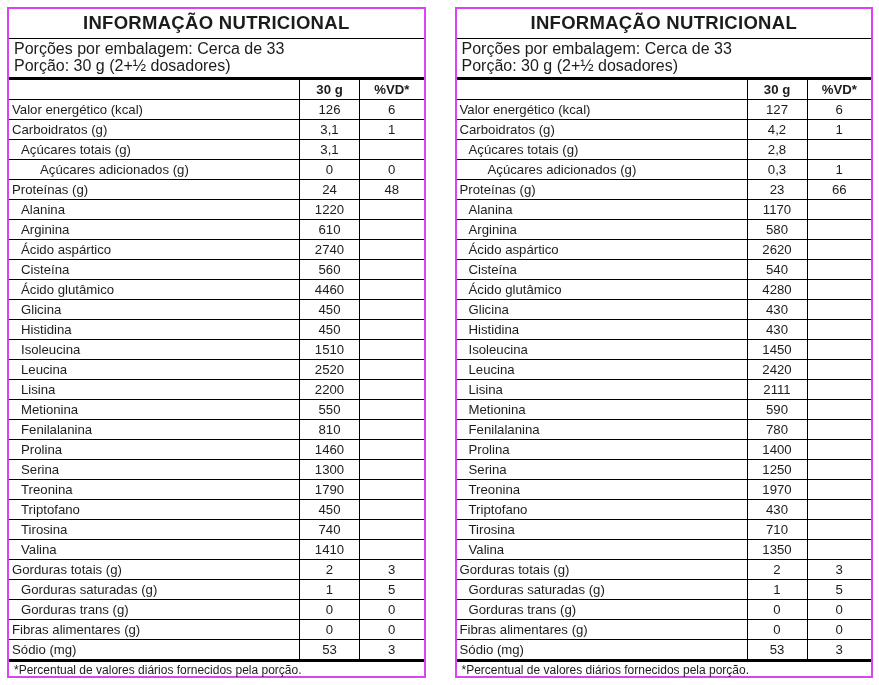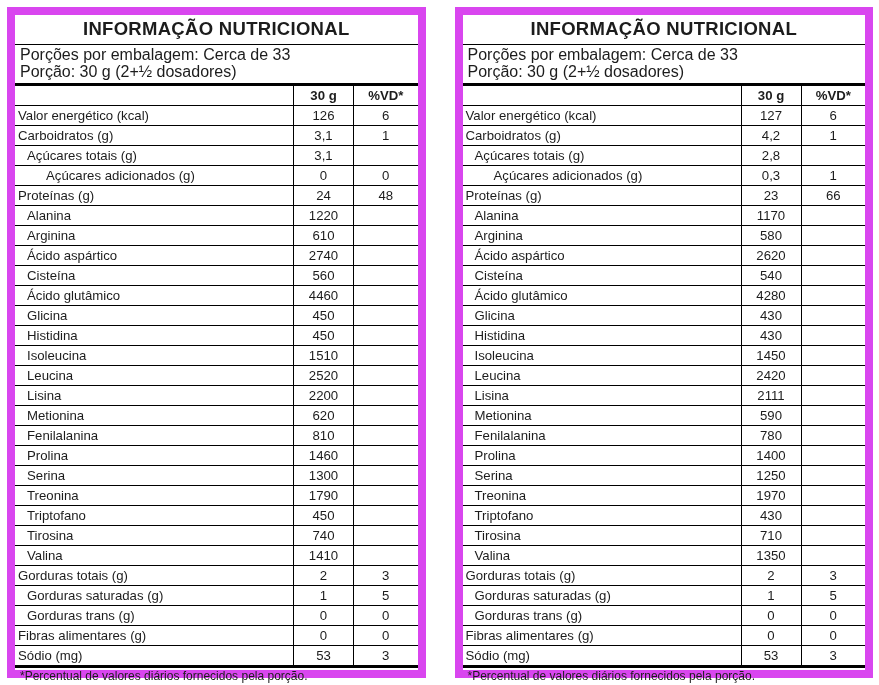--- a/index.html
+++ b/index.html
@@ -11,21 +11,21 @@
   .page {
     width: 879px;
     height: 685px;
     padding: 7px 6px 7px 7px;
     display: flex;
     gap: 29px;
     background: #ffffff;
   }
   .nutri-box {
     flex: 1 1 0;
-    border: 8px solid #d946ef;
+    border: 2px solid #d946ef;
     background: #fff;
     display: flex;
     flex-direction: column;
   }
   .nutri-title {
     text-align: center;
     font-weight: bold;
     font-size: 18.5px;
     letter-spacing: 0.3px;
     padding: 3px 2px 4px 2px;
@@ -175,21 +175,21 @@
               <td>2520</td>
               <td></td>
             </tr>
             <tr>
               <td class="lbl ind1">Lisina</td>
               <td>2200</td>
               <td></td>
             </tr>
             <tr>
               <td class="lbl ind1">Metionina</td>
-              <td>620</td>
+              <td>550</td>
               <td></td>
             </tr>
             <tr>
               <td class="lbl ind1">Fenilalanina</td>
               <td>810</td>
               <td></td>
             </tr>
             <tr>
               <td class="lbl ind1">Prolina</td>
               <td>1460</td>

